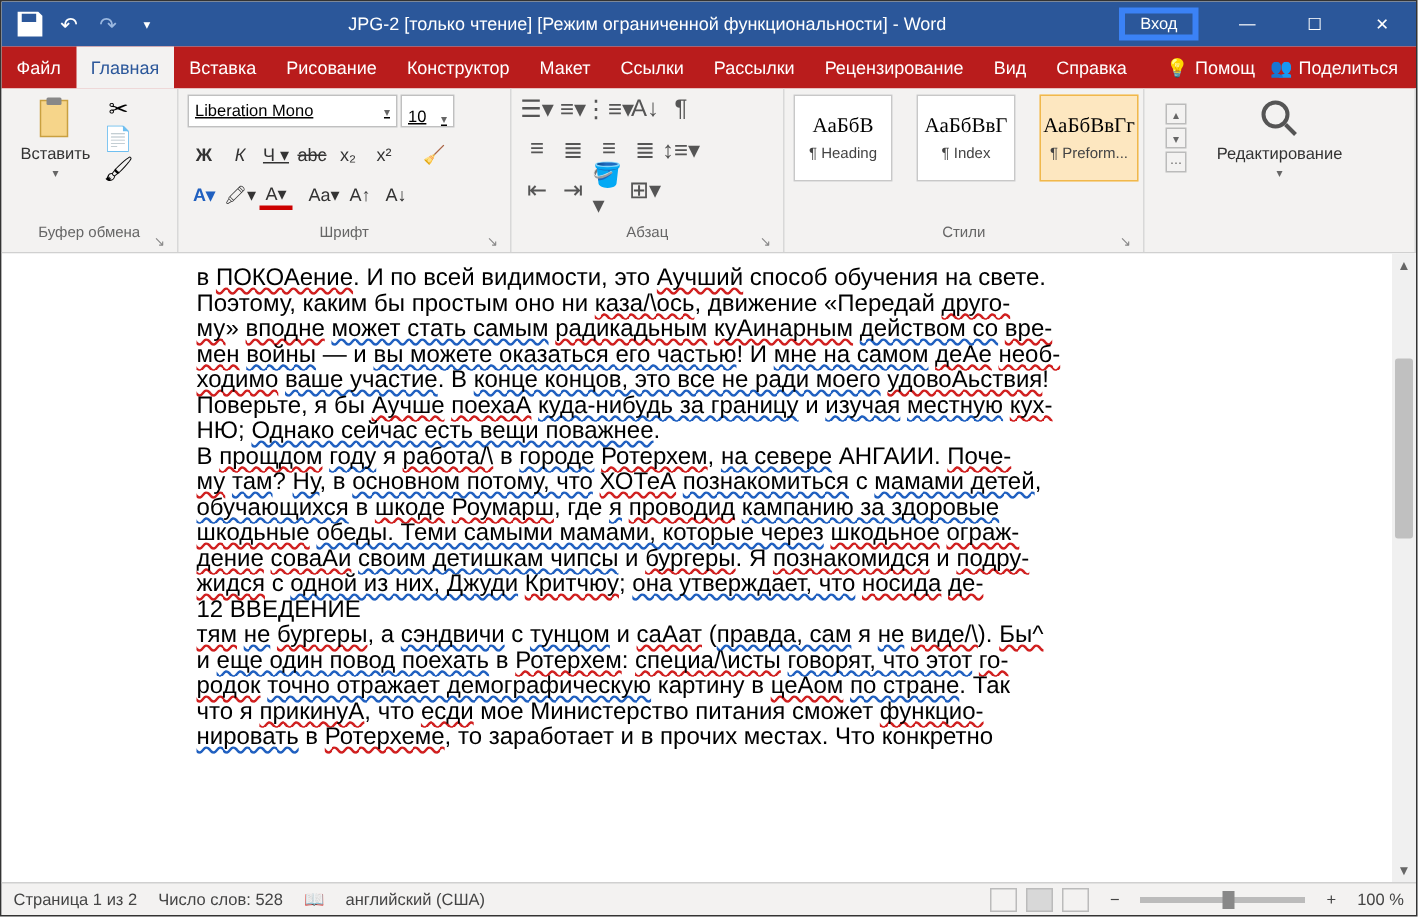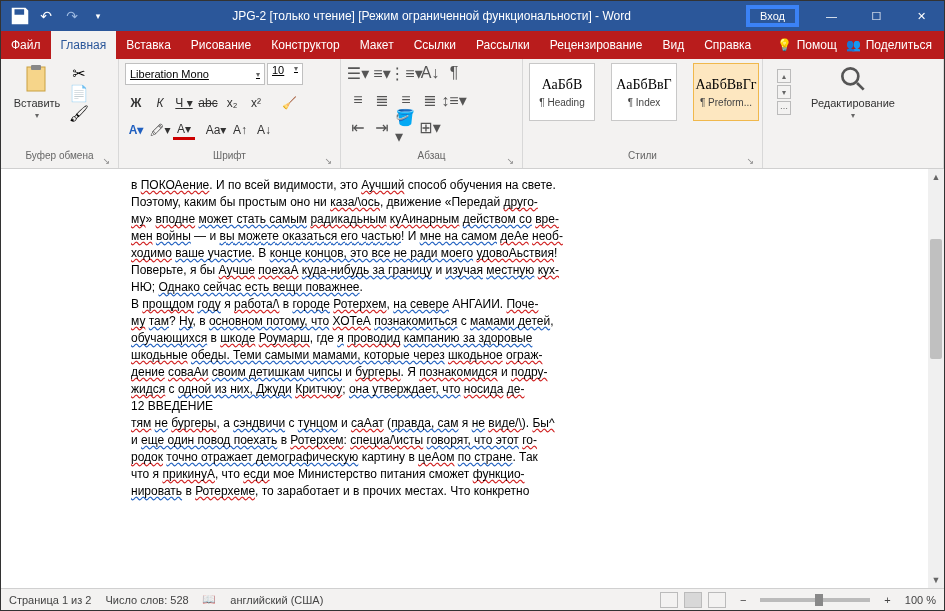--- a/index.html
+++ b/index.html
@@ -26,36 +26,36 @@
 .group .label { height: 18px; font-size: 10px; color: #666; text-align: center; position: relative; }
 .group .label .dl { position: absolute; right: 2px; bottom: 2px; font-size: 9px; color: #888; }
 
 .bigbtn { display: flex; flex-direction: column; align-items: center; width: 60px; font-size: 11px; color: #333; gap: 2px; }
 .bigbtn svg { width: 32px; height: 32px; }
 .minicol { display: flex; flex-direction: column; gap: 4px; padding-top: 2px; }
 .minicol div { width: 16px; height: 16px; display: flex; align-items: center; justify-content: center; }
 
 .fontgrp .row1 { display: flex; gap: 2px; margin-bottom: 4px; text-decoration: underline; }
 .fontname { width: 140px; height: 22px; border: 1px solid #c0c0c0; background: #fff; font-size: 11px; padding: 0 4px; display: flex; align-items: center; justify-content: space-between; }
-.fontsize { width: 36px; height: 22px; border: 1px solid #c0c0c0; background: #fff; font-size: 11px; padding: 0 4px; display: flex; align-items: flex-start; justify-content: space-between; }
+.fontsize { width: 36px; height: 22px; border: 1px solid #c0c0c0; background: #fff; font-size: 11px; padding: 0 4px; display: flex; align-items: flex-end; justify-content: space-between; }
 .fontgrp .row2, .fontgrp .row3 { display: flex; gap: 2px; margin-bottom: 3px; }
 .fontgrp .row2 .b, .fontgrp .row3 .b { width: 22px; height: 20px; display: flex; align-items: center; justify-content: center; font-size: 12px; color: #333; }
 
 .paragrp .prow { display: flex; gap: 2px; margin-bottom: 3px; }
 .paragrp .b { width: 22px; height: 20px; display: flex; align-items: center; justify-content: center; color: #555; }
 
 .styles { display: flex; gap: 16px; }
 .stylebox { width: 66px; height: 58px; border: 1px solid #c8c8c8; background: #fff; display: flex; flex-direction: column; align-items: center; justify-content: center; font-size: 10px; color: #444; }
 .stylebox.sel { border: 1px solid #f0b84c; background: #fde7c0; }
 .stylebox .prev { font-size: 14px; font-family: serif; color: #000; margin-bottom: 4px; }
 .stylemore { width: 16px; display: flex; flex-direction: column; justify-content: center; gap: 2px; padding-left: 2px; }
 .stylemore div { height: 14px; border: 1px solid #bbb; font-size: 8px; display:flex;align-items:center;justify-content:center;color:#666; }
 
 .doc { position: absolute; top: 168px; left: 0; right: 0; bottom: 22px; background: #fff; overflow: hidden; }
-.doc .page { padding: 8px 0 0 130px; font-family: "Courier New", monospace; font-size: 12px; line-height: 17px; color: #000; }
+.doc .page { padding: 8px 0 0 130px; font-family: "Courier New", monospace; font-size: 16px; line-height: 17px; color: #000; }
 .doc .redu { text-decoration: underline wavy #d02020; text-decoration-skip-ink: none; }
 .doc .blu { text-decoration: underline wavy #2060c0; text-decoration-skip-ink: none; }
 
 .vscroll { position: absolute; top: 168px; right: 0; width: 16px; bottom: 22px; background: #f0f0f0; }
 .vscroll .thumb { position: absolute; left: 2px; right: 2px; top: 70px; height: 120px; background: #c0c0c0; border-radius: 2px; }
 .vscroll .ar { position: absolute; left:0; right:0; height:16px; display:flex;align-items:center;justify-content:center; color:#666; font-size:9px; }
 
 .status { position: absolute; bottom: 0; left: 0; right: 0; height: 22px; background: #f3f2f1; border-top: 1px solid #d0d0d0; display: flex; align-items: center; font-size: 11px; color: #444; padding: 0 8px; gap: 14px; }
 .status .spacer { flex: 1; }
 .status .views { display: flex; gap: 6px; align-items: center; }

